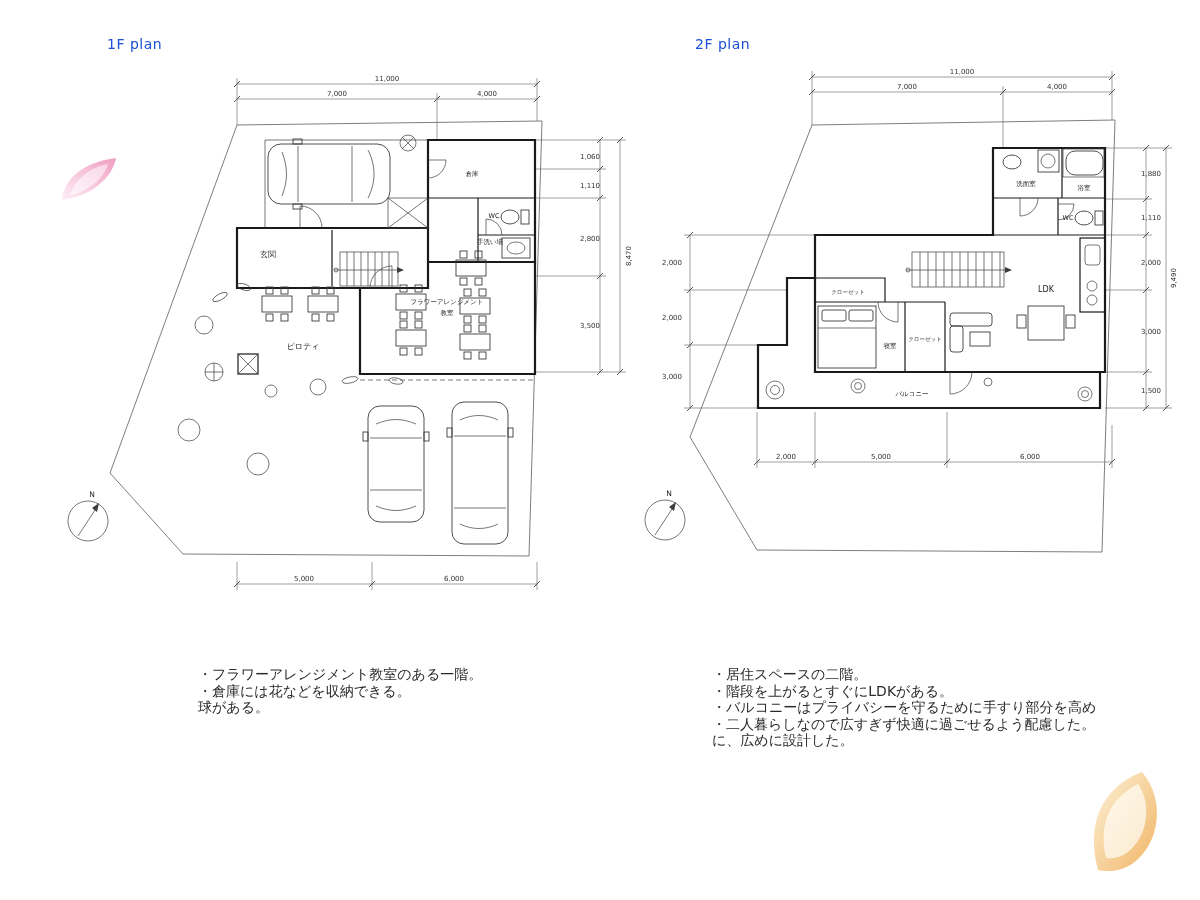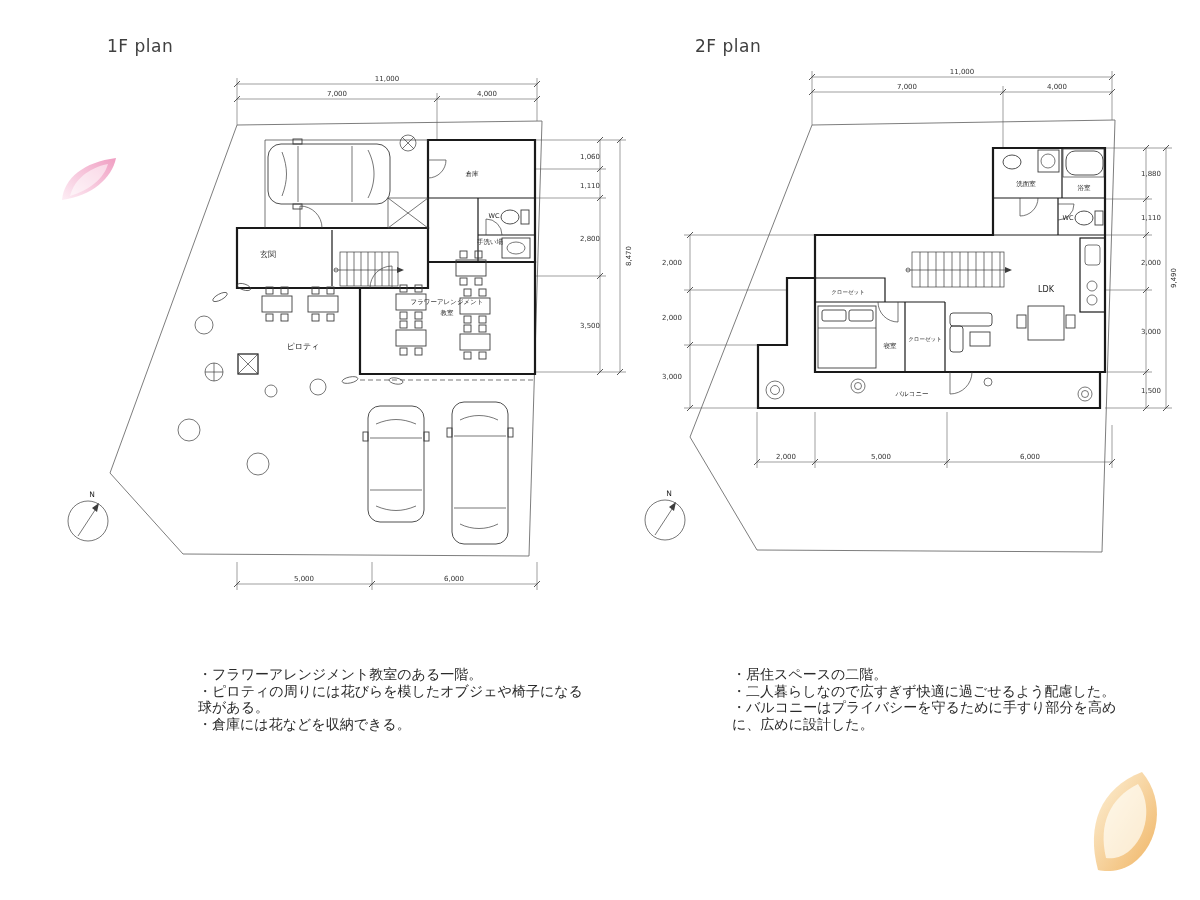--- a/index.html
+++ b/index.html
@@ -1,20 +1,20 @@
 <!DOCTYPE html>
 <html><head>
 <meta charset="utf-8">
 <style>
   html,body{margin:0;padding:0;}
   body{
     width:1200px;height:900px;position:relative;background:#ffffff;
     font-family:"DejaVu Sans", sans-serif;overflow:hidden;color:#222;
   }
-  .plan-title{position:absolute;font-size:17px;color:#404040;letter-spacing:.5px;}
+  .plan-title{position:absolute;font-size:14px;color:#1d4ed8;letter-spacing:.5px;}
   .notes{position:absolute;width:400px;font-size:14px;line-height:16.5px;color:#2a2a2a;}
   .note-line{white-space:nowrap;}
   svg.canvas{position:absolute;left:0;top:0;}
   
   .w{stroke:#1a1a1a;stroke-width:2.2;fill:none;stroke-linecap:square;}
   .w2{stroke:#1a1a1a;stroke-width:1.2;fill:none;}
   .t{stroke:#3c3c3c;stroke-width:.7;fill:none;}
   .site{stroke:#6e6e6e;stroke-width:.9;fill:none;}
   .dim{stroke:#606060;stroke-width:.6;fill:none;}
   .tick{stroke:#444;stroke-width:.9;fill:none;}
@@ -324,23 +324,23 @@
     <path d="M70,196 C74,180 88,168 108,164 C104,178 90,190 70,196 Z" fill="#ffffff" opacity="0.55"></path>
   </g>
   <g>
     <path d="M1098,870 C1086,826 1100,788 1142,772 C1166,800 1160,844 1132,864 C1120,872 1106,872 1098,870 Z" fill="url(#gorange)"></path>
     <path d="M1106,858 C1098,824 1110,798 1138,784 C1152,804 1148,836 1128,852 C1120,858 1112,859 1106,858 Z" fill="#fffdf6" opacity="0.7"></path>
   </g>
 </svg>
 
 <div class="notes" style="left:198px;top:666px">
   <div class="note-line">・フラワーアレンジメント教室のある一階。</div>
-  <div class="note-line">・ピロティの周りには花びらを模したオブジェや椅子になる</div>
+  <div class="note-line">・倉庫には花などを収納できる。</div>
   <div class="note-line">球がある。</div>
-  <div class="note-line">・倉庫には花などを収納できる。</div>
 </div>
 
-<div class="notes" style="left:732px;top:666px">
+<div class="notes" style="left:712px;top:666px">
   <div class="note-line">・居住スペースの二階。</div>
+  <div class="note-line">・階段を上がるとすぐにLDKがある。</div>
+  <div class="note-line">・バルコニーはプライバシーを守るために手すり部分を高め</div>
   <div class="note-line">・二人暮らしなので広すぎず快適に過ごせるよう配慮した。</div>
-  <div class="note-line">・バルコニーはプライバシーを守るために手すり部分を高め</div>
   <div class="note-line">に、広めに設計した。</div>
 </div>
 
 </body></html>

